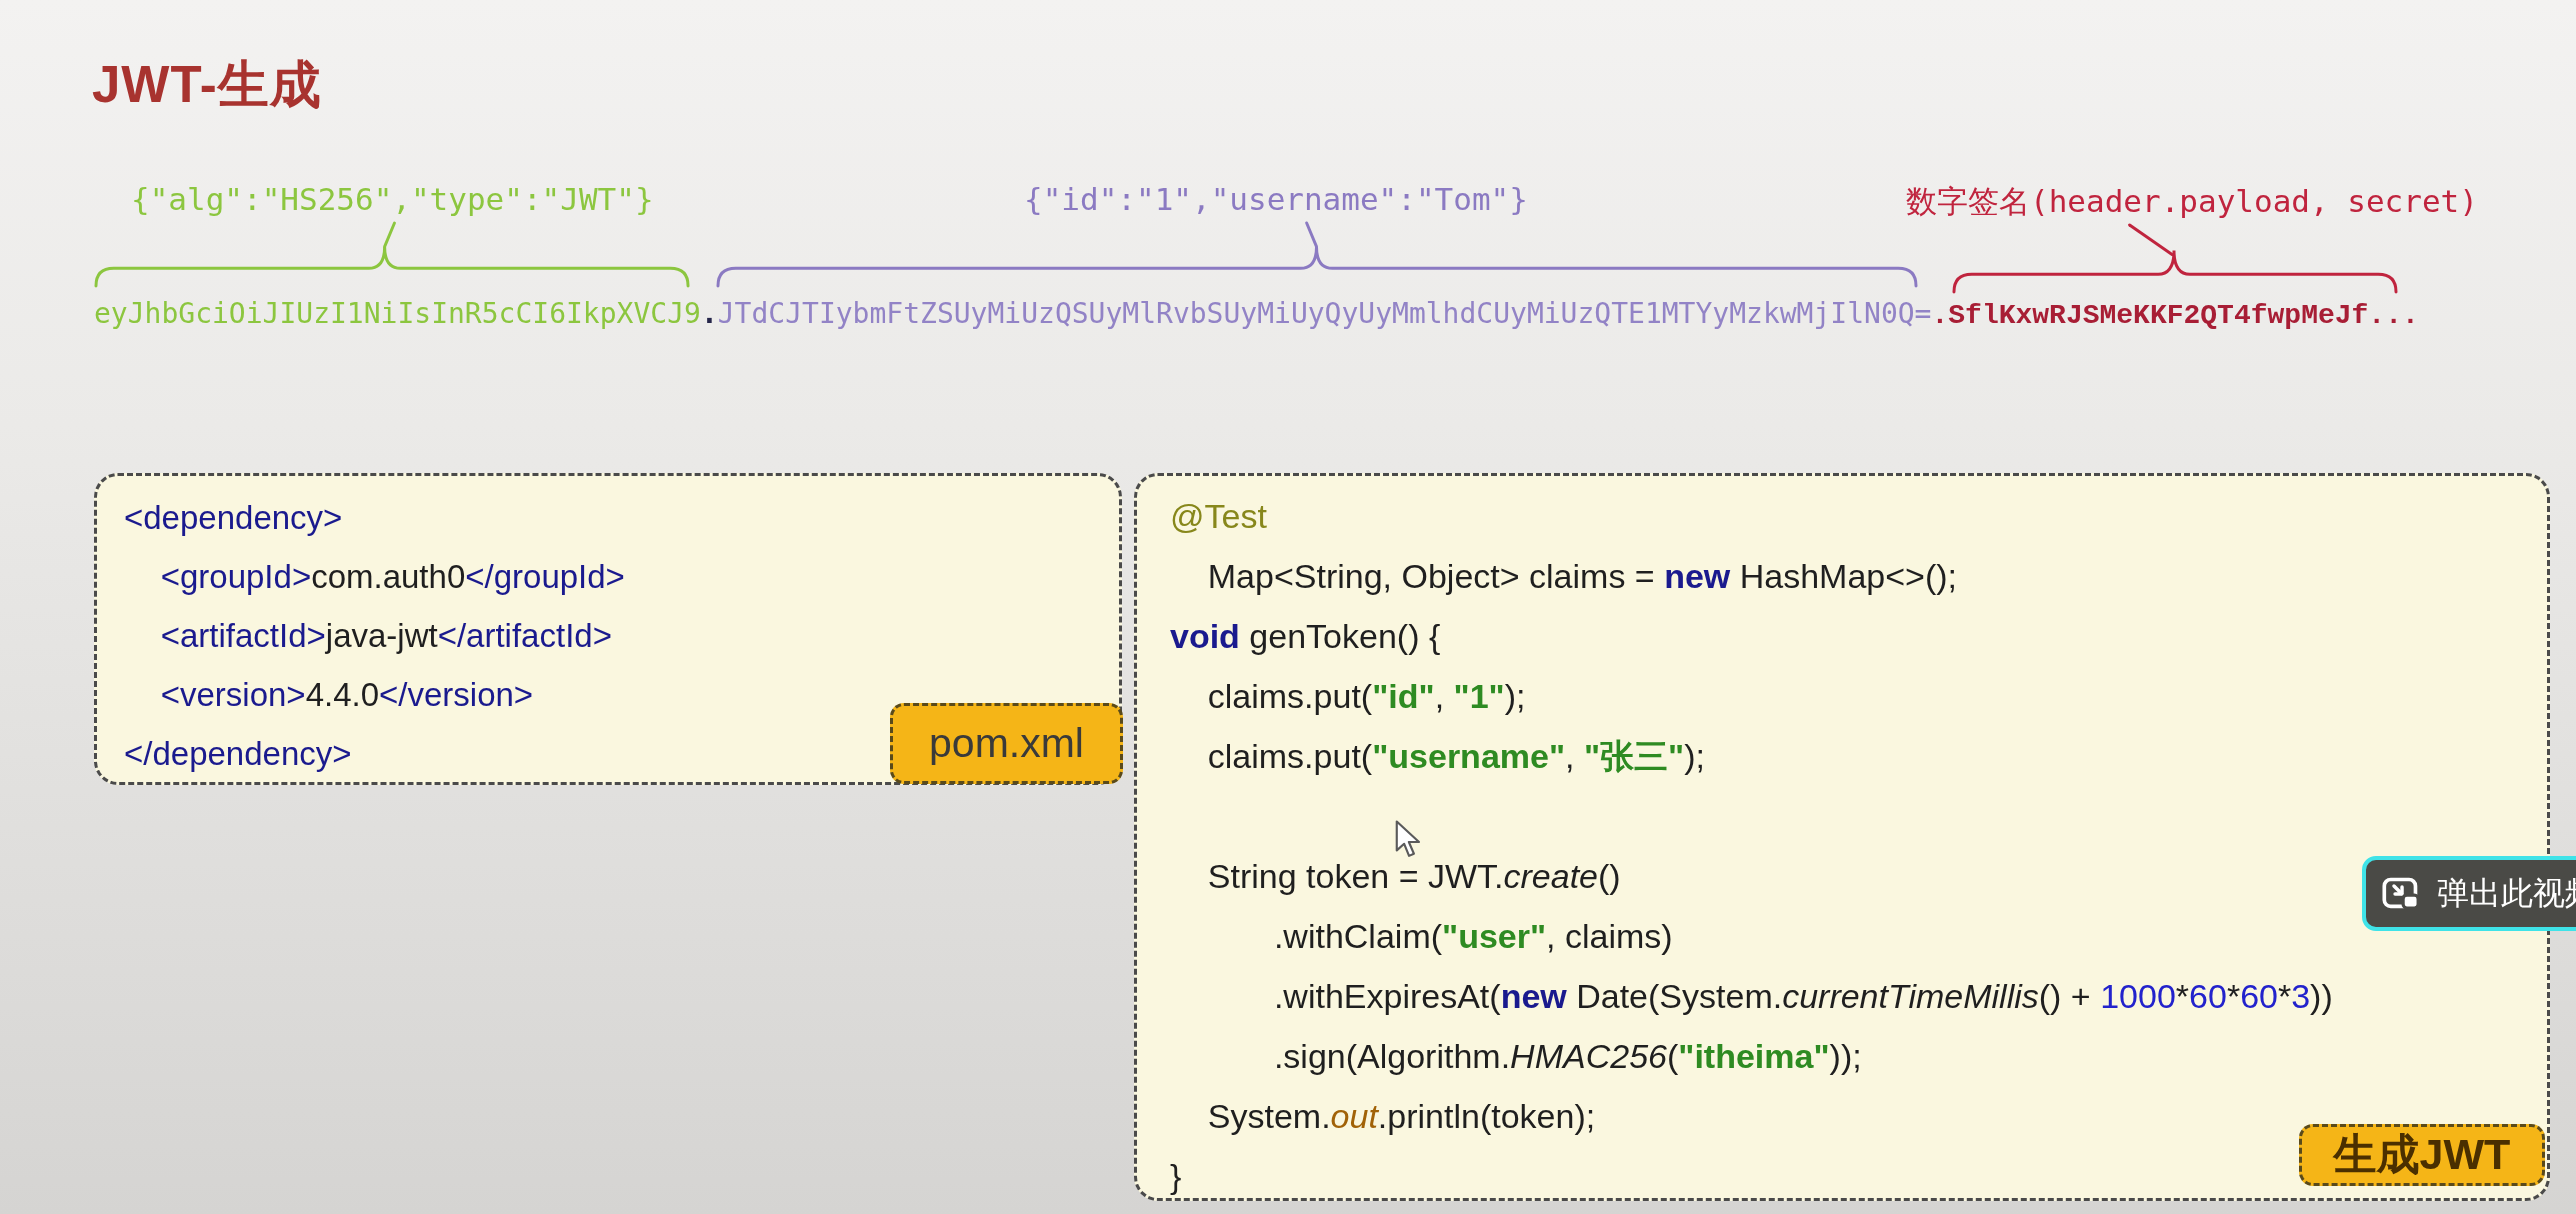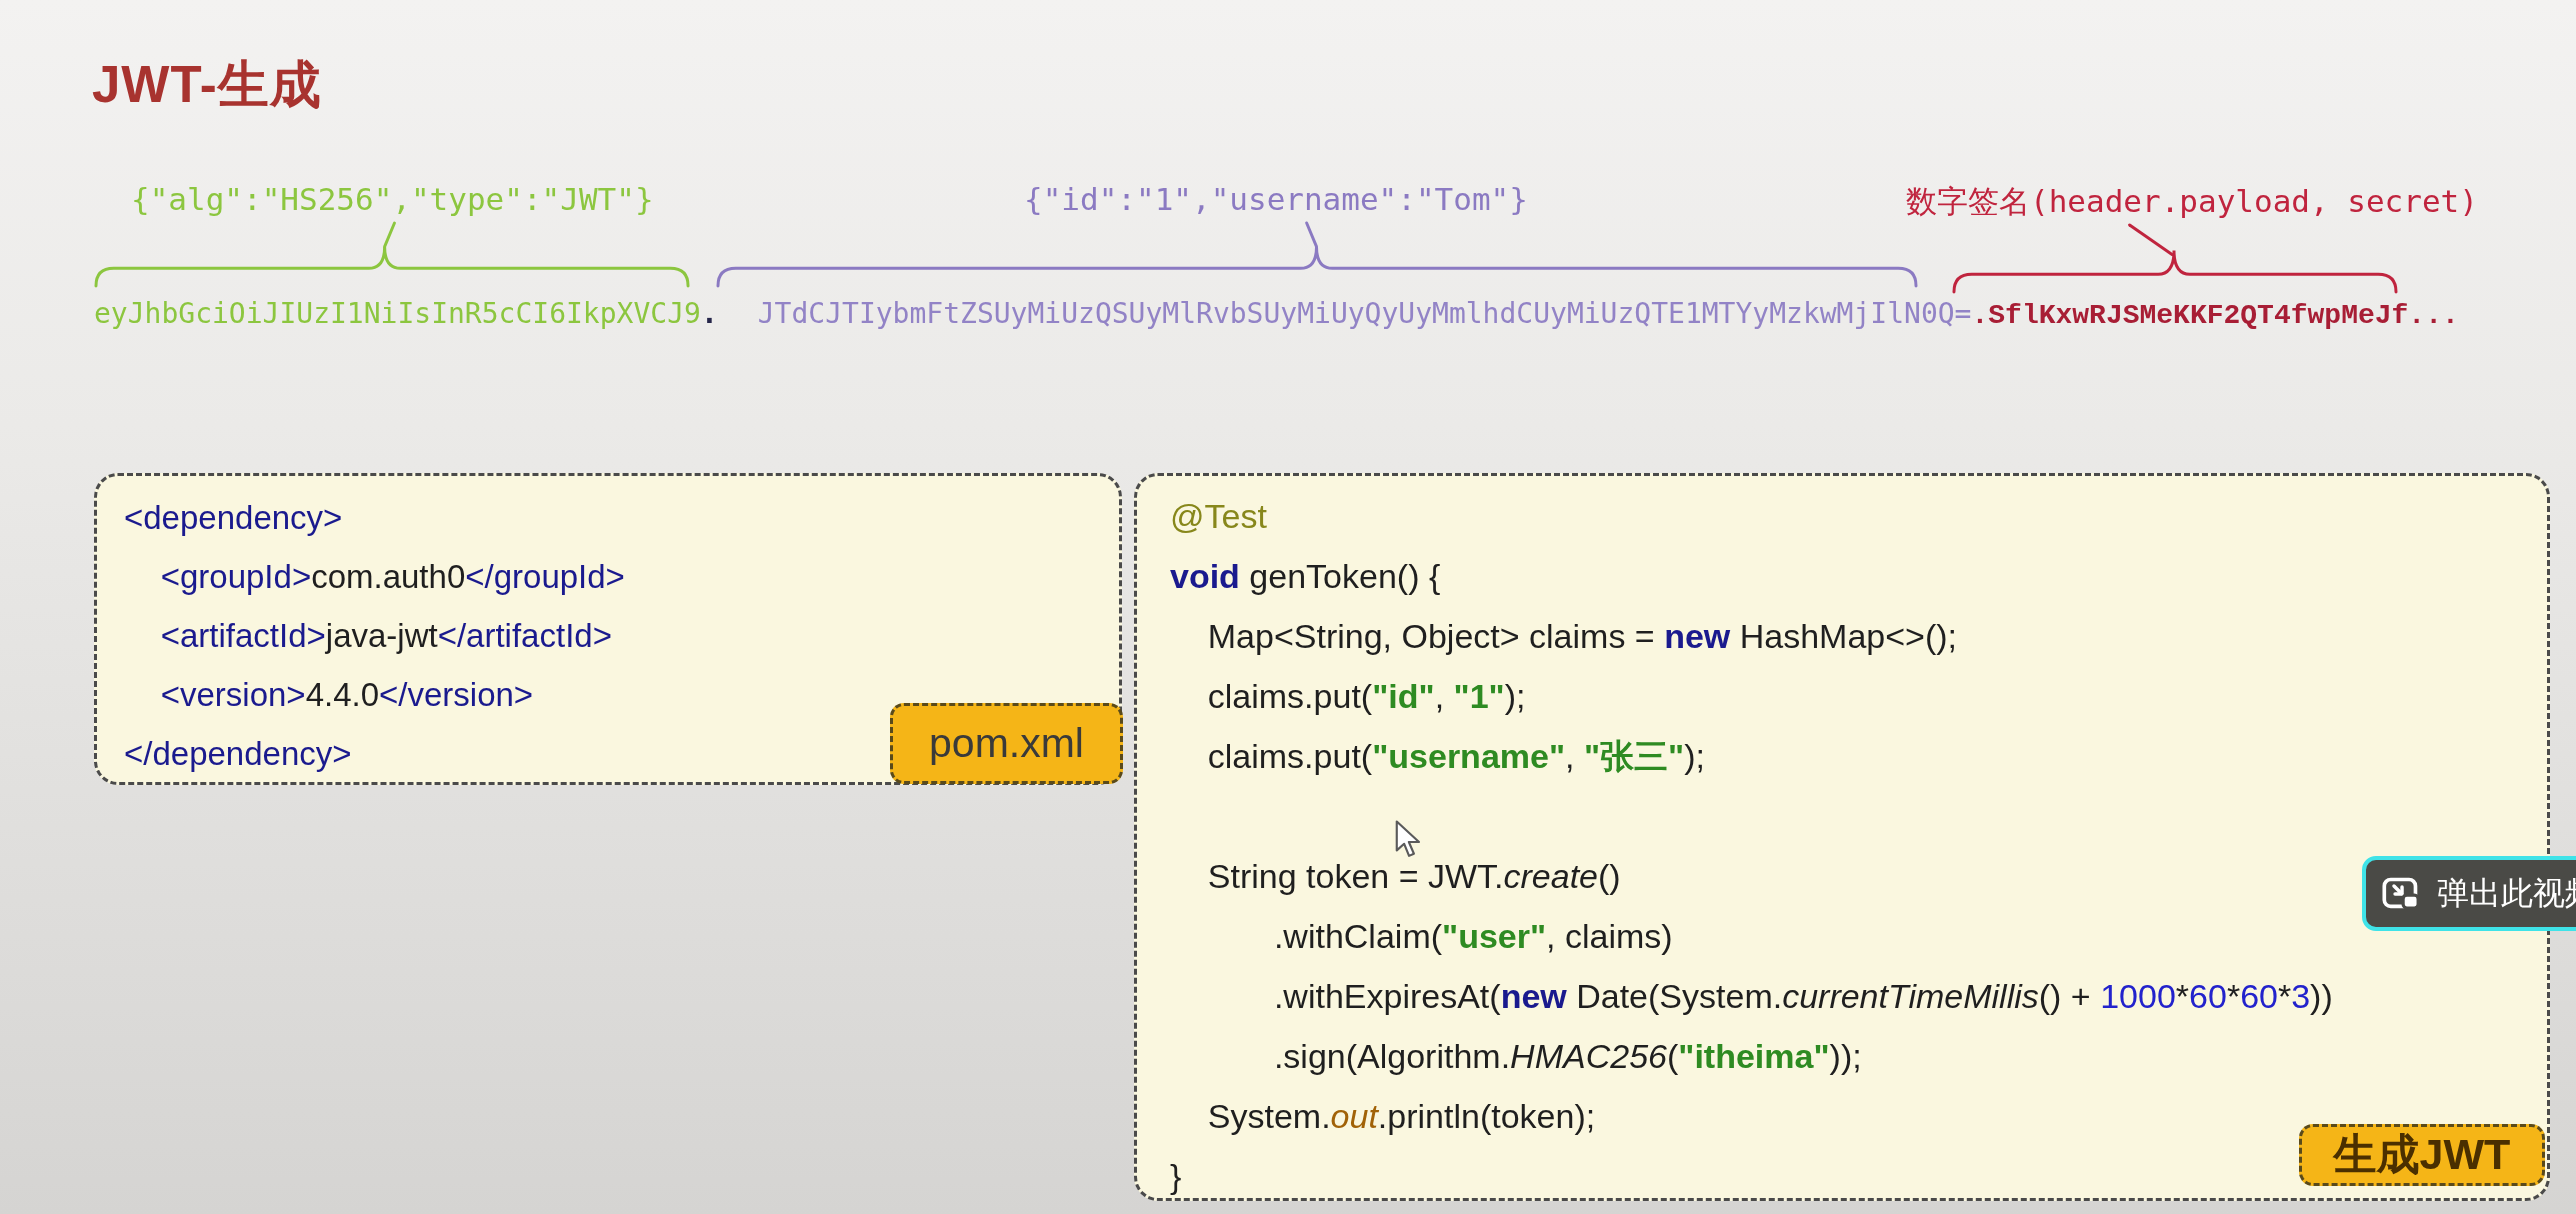--- a/index.html
+++ b/index.html
@@ -20,21 +20,21 @@
   .ann-header{left:131px;color:#8CC63F;}
   .ann-payload{left:1024px;color:#8B7AC2;}
   .ann-sig{left:1906px;color:#C0243E;}
   .brace{position:absolute;}
   .token-line{
     position:absolute;left:94px;top:297px;font-size:28px;white-space:pre;
     font-family:"DejaVu Sans Mono",monospace;
   }
   .tok-header{color:#8CC63F;}
   .tok-dot{color:#26264a;font-weight:bold;}
-  .tok-payload{color:#9283C6;margin-left:40px;}
+  .tok-payload{color:#9283C6;}
   .tok-sig{color:#A81E35;font-weight:bold;font-family:Liberation Mono, monospace;}
   .code-box{
     position:absolute;background:#FAF7DF;border:3px dashed #4a4a4a;border-radius:24px;
     box-sizing:border-box;
   }
   .pom-box{left:94px;top:473px;width:1028px;height:312px;padding:12px 0 0 27px;}
   .java-box{left:1134px;top:473px;width:1416px;height:728px;padding:10px 8px 0 33px;}
   .pom-box .code-line{line-height:59px;font-size:33px;white-space:pre;}
   .java-box .code-line{line-height:60px;font-size:34px;white-space:pre;}
   .c-plain{color:#1f1f1f;}
@@ -91,22 +91,22 @@
       <div class="code-line"><span class="c-plain">    </span><span class="c-tag">&lt;artifactId&gt;</span><span class="c-plain">java-jwt</span><span class="c-tag">&lt;/artifactId&gt;</span></div>
       <div class="code-line"><span class="c-plain">    </span><span class="c-tag">&lt;version&gt;</span><span class="c-plain">4.4.0</span><span class="c-tag">&lt;/version&gt;</span></div>
       <div class="code-line"><span class="c-tag">&lt;/dependency&gt;</span></div>
     </div>
   <div class="badge badge-pom">
     <span>pom.xml</span>
   </div>
 
   <div class="code-box java-box">
       <div class="code-line"><span class="c-ann">@Test</span></div>
+      <div class="code-line"><span class="c-plain">    Map&lt;String, Object&gt; claims = </span><span class="c-kw">new</span><span class="c-plain"> HashMap&lt;&gt;();</span></div>
       <div class="code-line"><span class="c-kw">void</span><span class="c-plain"> genToken() {</span></div>
-      <div class="code-line"><span class="c-plain">    Map&lt;String, Object&gt; claims = </span><span class="c-kw">new</span><span class="c-plain"> HashMap&lt;&gt;();</span></div>
       <div class="code-line"><span class="c-plain">    claims.put(</span><span class="c-str">"id"</span><span class="c-plain">, </span><span class="c-str">"1"</span><span class="c-plain">);</span></div>
       <div class="code-line"><span class="c-plain">    claims.put(</span><span class="c-str">"username"</span><span class="c-plain">, </span><span class="c-str">"张三"</span><span class="c-plain">);</span></div>
       <div class="code-line">&nbsp;</div>
       <div class="code-line"><span class="c-plain">    String token = JWT.</span><span class="c-it">create</span><span class="c-plain">()</span></div>
       <div class="code-line"><span class="c-plain">           .withClaim(</span><span class="c-str">"user"</span><span class="c-plain">, claims)</span></div>
       <div class="code-line"><span class="c-plain">           .withExpiresAt(</span><span class="c-kw">new</span><span class="c-plain"> Date(System.</span><span class="c-it">currentTimeMillis</span><span class="c-plain">() + </span><span class="c-num">1000</span><span class="c-plain">*</span><span class="c-num">60</span><span class="c-plain">*</span><span class="c-num">60</span><span class="c-plain">*</span><span class="c-num">3</span><span class="c-plain">))</span></div>
       <div class="code-line"><span class="c-plain">           .sign(Algorithm.</span><span class="c-it">HMAC256</span><span class="c-plain">(</span><span class="c-str">"itheima"</span><span class="c-plain">));</span></div>
       <div class="code-line"><span class="c-plain">    System.</span><span class="c-field">out</span><span class="c-plain">.println(token);</span></div>
       <div class="code-line"><span class="c-plain">}</span></div>
     </div>

